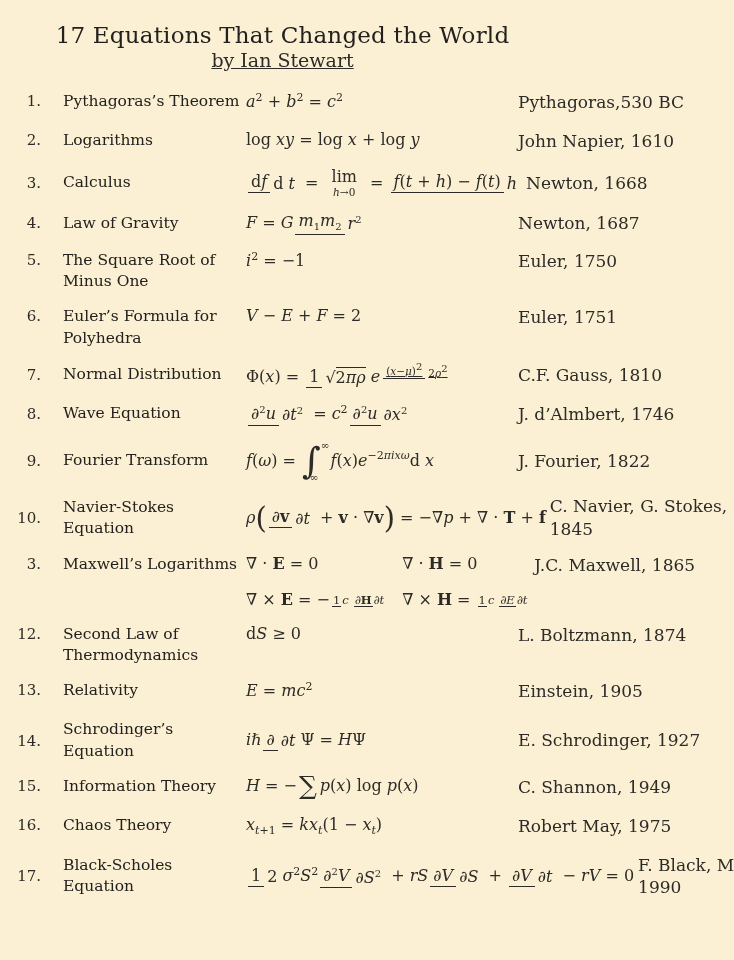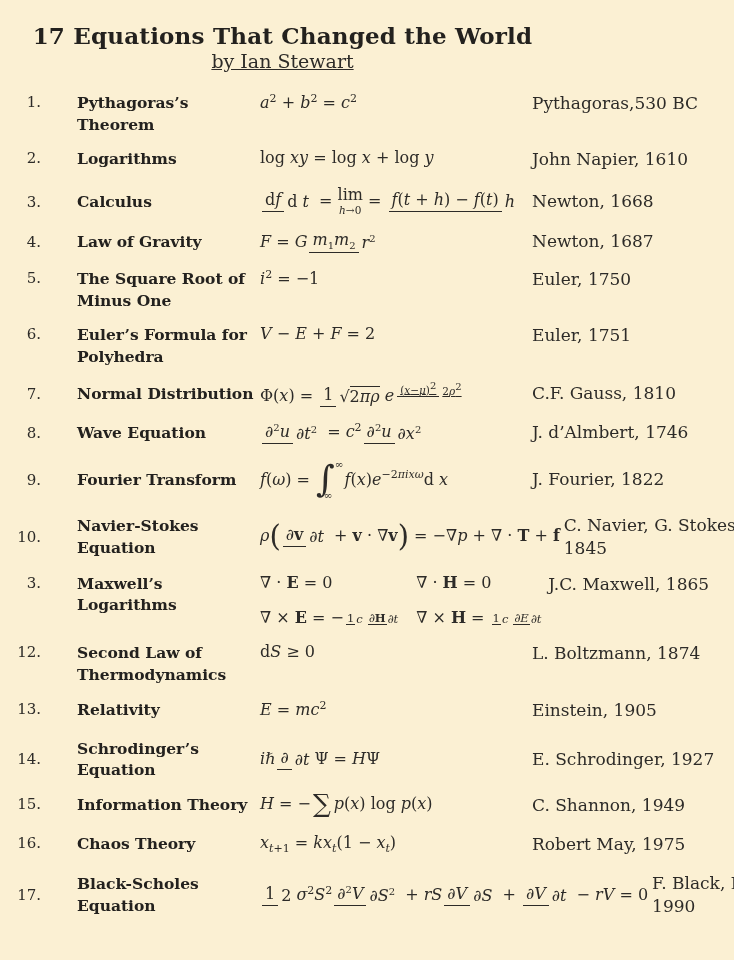--- a/index.html
+++ b/index.html
@@ -5,29 +5,29 @@
   html, body { margin:0; padding:0; overflow:hidden; }
   body {
     width:734px; height:960px;
     background:#FBF0D3;
     color:#2D2B28;
     font-family:"DejaVu Serif", "Liberation Serif", serif;
   }
   .page { padding:16px 0 0 0; }
 
   .doc-header { width:565px; text-align:center; margin:6px 0 20px 0; }
-  .doc-title  { margin:0; font-size:23px; font-weight:bold; letter-spacing:0.2px; color:#23211E; }
+  .doc-title  { margin:0; font-size:23px; font-weight:normal; letter-spacing:0.2px; color:#23211E; }
   .doc-subtitle { font-size:19px; margin-top:1px; color:#2D2B28;text-decoration:underline; }
 
   .rows { display:block; }
   .row { display:flex; align-items:flex-start; margin-bottom:13px; min-height:26px; }
   .row.center { align-items:center; }
 
   .col-num  { flex:0 0 41px; text-align:right; font-size:15px; line-height:1.35; }
-  .col-name { flex:0 0 183px; margin-left:36px; font-weight:bold; font-size:15.5px;
+  .col-name { flex:0 0 183px; margin-left:22px; font-weight:normal; font-size:15.5px;
               line-height:1.4; white-space:pre-line; color:#23211E; }
   .col-eq   { flex:0 0 268px; font-size:16px; white-space:nowrap; line-height:1.3; }
   .col-attr { flex:0 0 205px; margin-left:4px; font-size:17px; line-height:1.35; }
 
   
   .col-eq i { font-style:italic; }
   .col-eq b { font-weight:bold; font-style:normal; }
   .col-eq sup, .col-eq sub { font-size:11px; }
 
   .frac { display:inline-flex; flex-direction:row; align-items:center;
@@ -37,21 +37,21 @@
   .frac sup, .frac sub { font-size:10px; }
 
   .sfrac { font-size:11.5px; margin:0 2px; line-height:1.05; }
   .sfrac .num { padding:0 1px 0; }
   .sfrac .den { padding:0 1px 0; }
 
   .supfrac { display:inline-block; font-size:10.5px; vertical-align:9px; margin-left:3px; }
   .supfrac .frac { line-height:1.05; margin:0;text-decoration:underline; }
 
   .limstack { display:inline-flex; flex-direction:column; align-items:center;
-              vertical-align:middle; line-height:1; margin:0 0;justify-content:center; }
+              vertical-align:middle; line-height:1; margin:0 8px;justify-content:center; }
   .limstack .limsub { font-size:10.5px; margin-top:2px; }
 
   .intgroup { display:inline-flex; align-items:center; vertical-align:middle; margin:0 1px; }
   .intsign  { font-size:36px; line-height:0.85; }
   .intlims  { display:inline-flex; flex-direction:column; justify-content:space-between;
               height:42px; font-size:10.5px; line-height:1; }
   .intlims .ll { transform:translateX(-11px); }
 
   .bigp { font-size:29px; vertical-align:middle; line-height:0.8; }
   .sum  { font-size:25px; vertical-align:middle; line-height:0.8; margin:0 3px 0 2px; }

